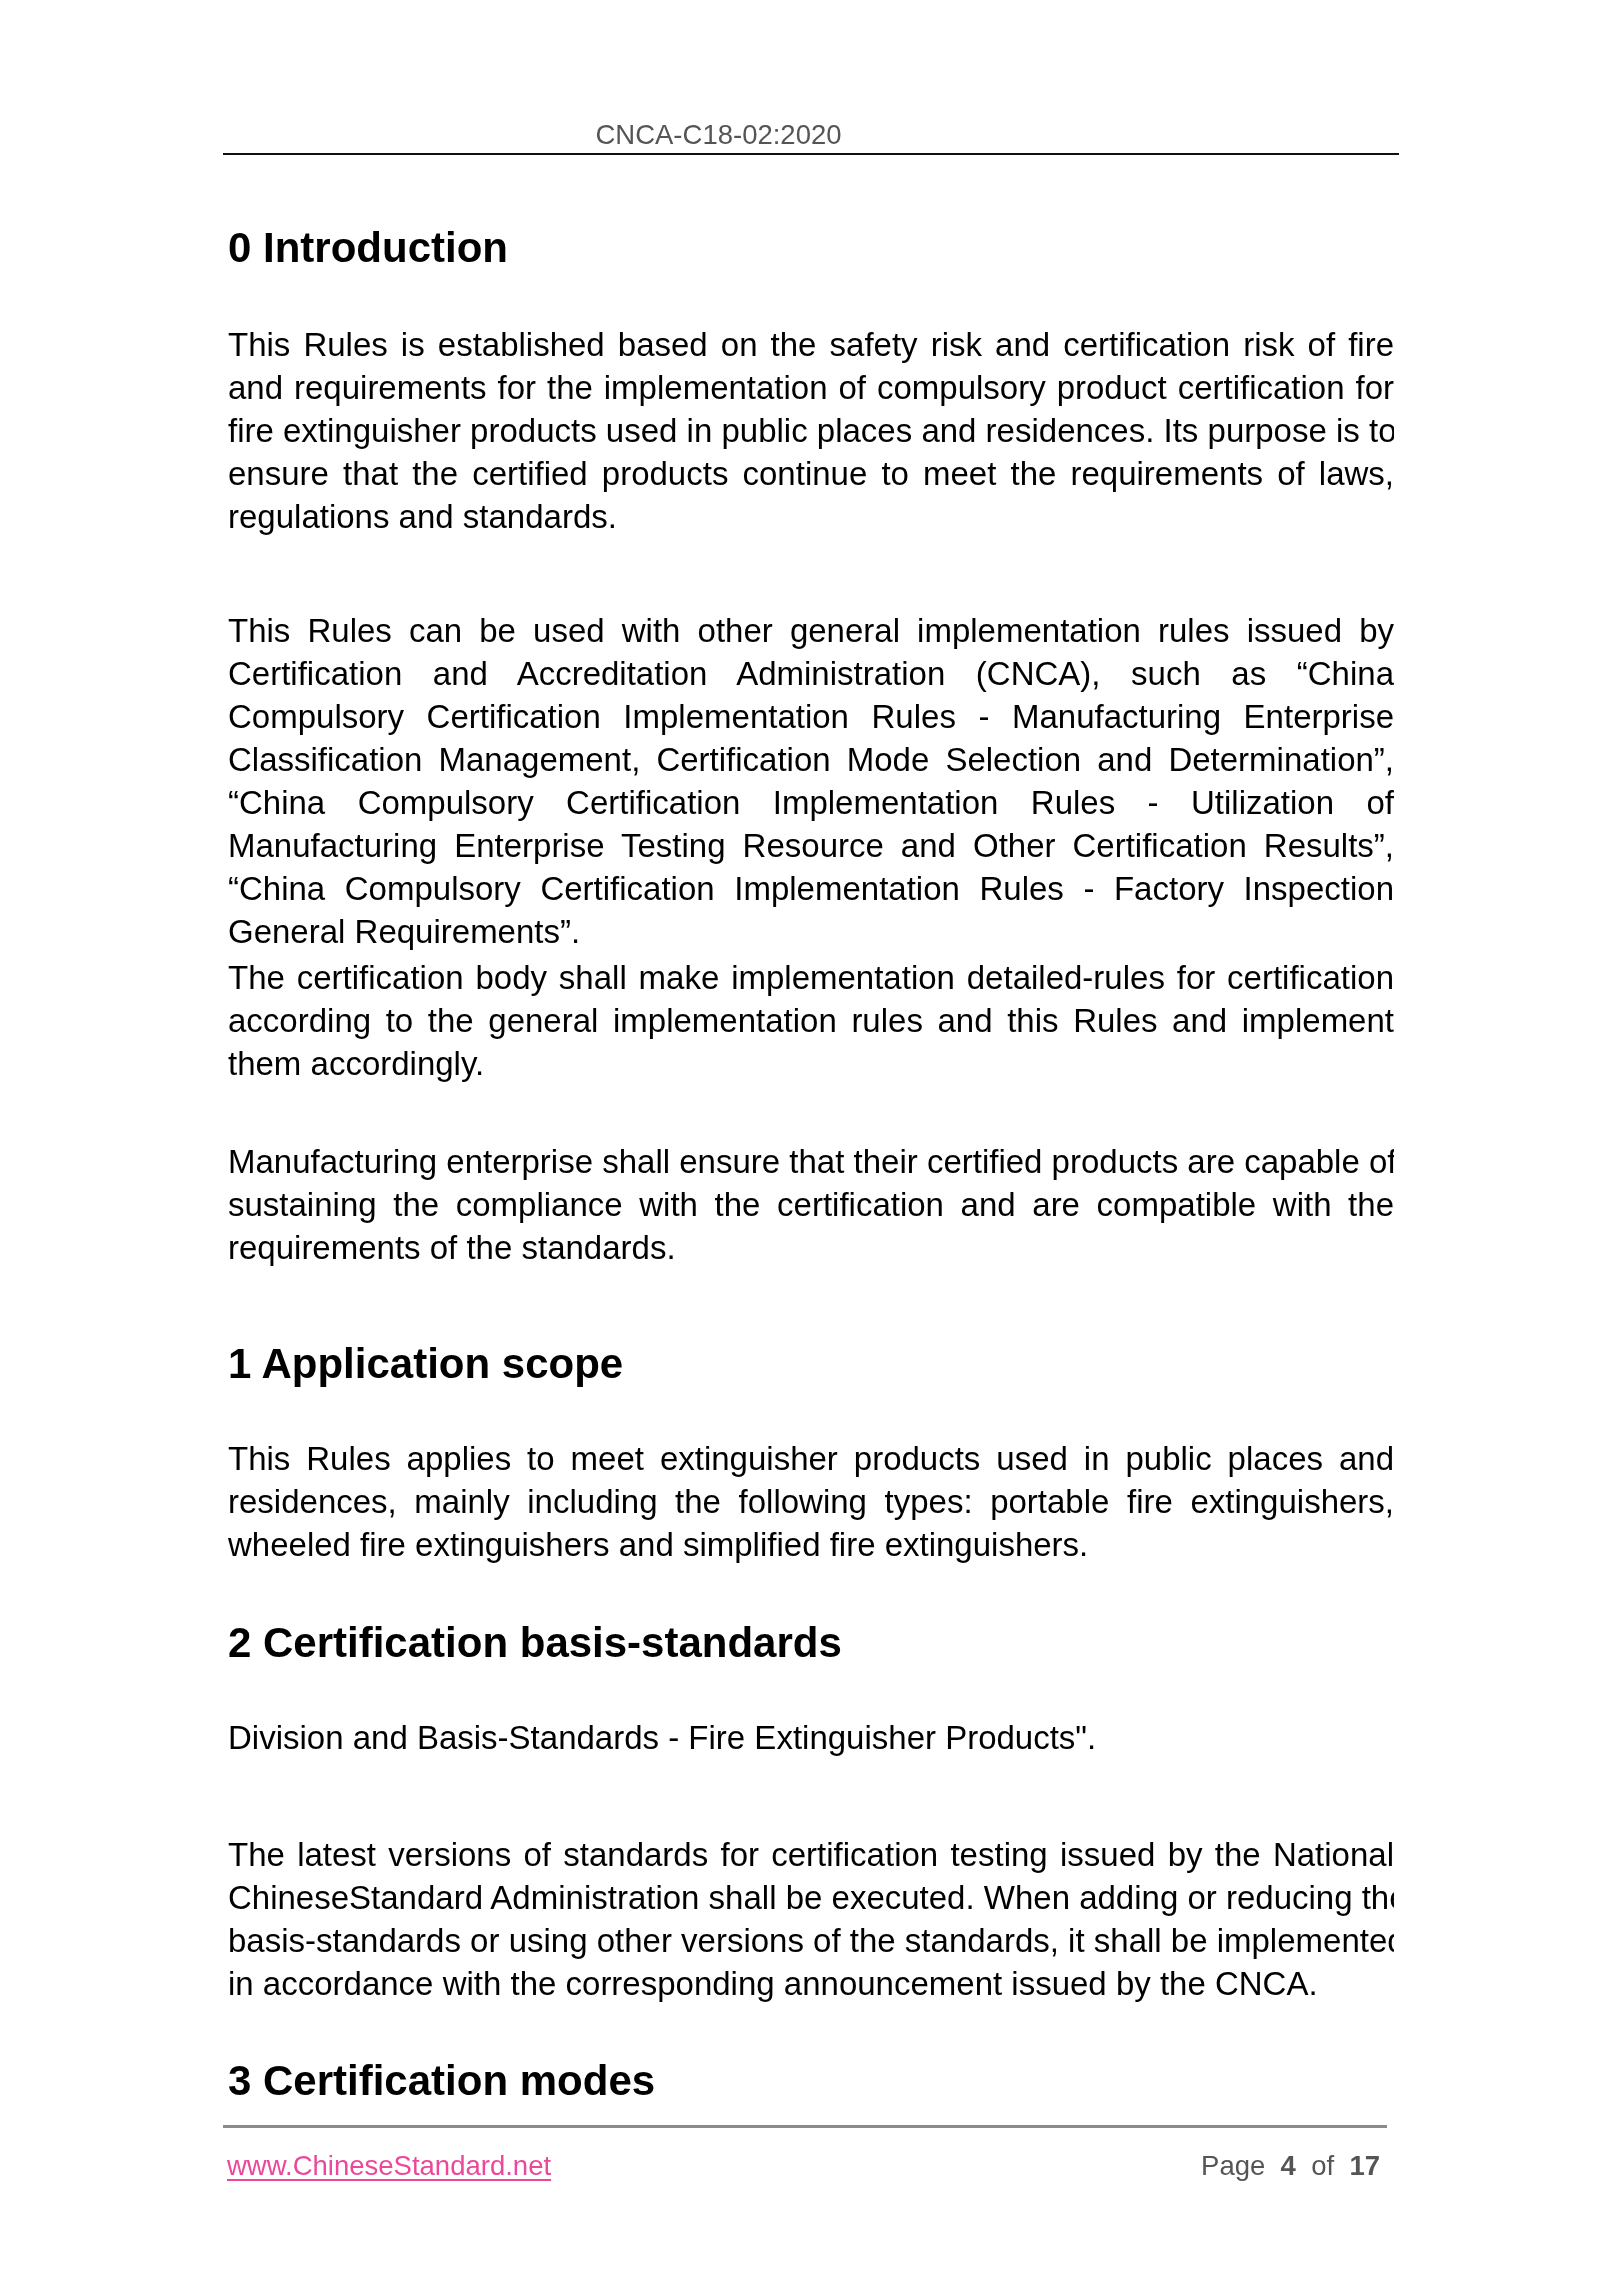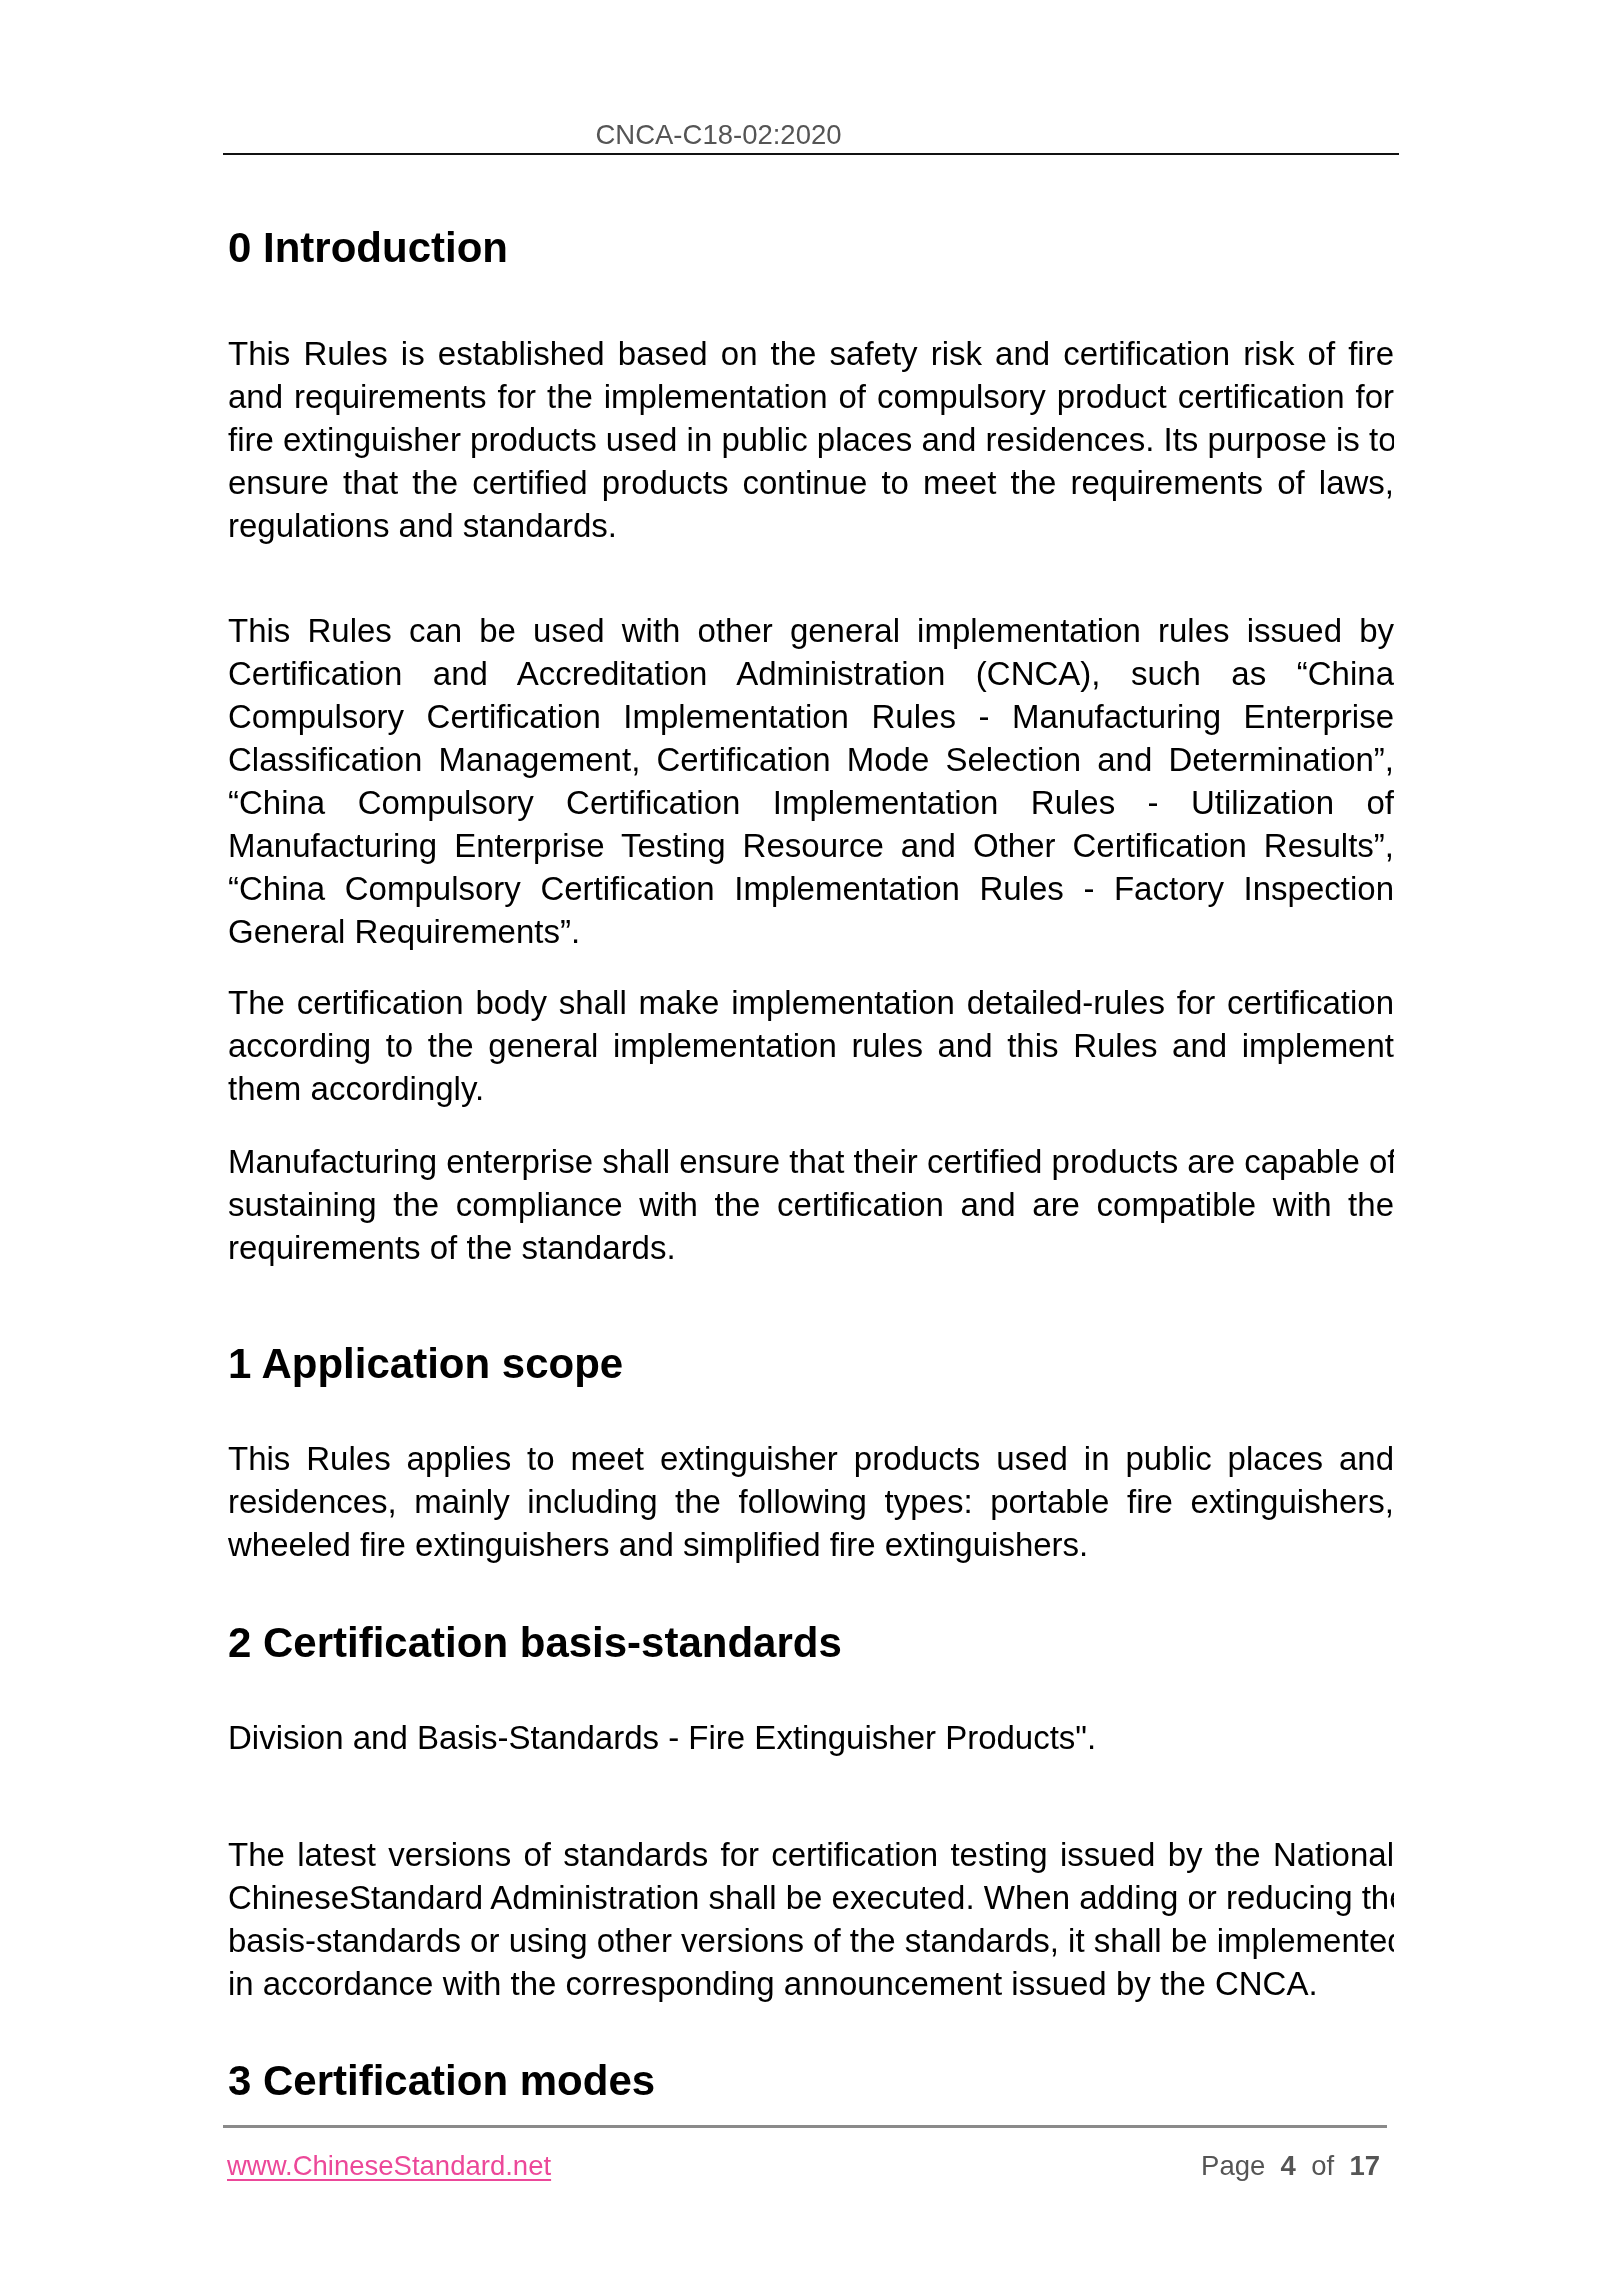--- a/index.html
+++ b/index.html
@@ -24,40 +24,40 @@
 </head>
 <body>
 
 <div>
   <div class="page-header-text">CNCA-C18-02:2020</div>
   <div class="header-rule"></div>
 </div>
 
 <h1 class="heading" style="top:223px">0 Introduction</h1>
 
-<div class="para" style="top:332px">
+<div class="para" style="top:323px">
   <span class="line">This Rules is established based on the safety risk and certification risk of fire</span>
   <span class="line">and requirements for the implementation of compulsory product certification for</span>
   <span class="line">fire extinguisher products used in public places and residences. Its purpose is to</span>
   <span class="line">ensure that the certified products continue to meet the requirements of laws,</span>
   <span class="line last">regulations and standards.</span>
 </div>
 
 <div class="para" style="top:609px">
   <span class="line">This Rules can be used with other general implementation rules issued by</span>
   <span class="line">Certification and Accreditation Administration (CNCA), such as “China</span>
   <span class="line">Compulsory Certification Implementation Rules - Manufacturing Enterprise</span>
   <span class="line">Classification Management, Certification Mode Selection and Determination”,</span>
   <span class="line">“China Compulsory Certification Implementation Rules - Utilization of</span>
   <span class="line">Manufacturing Enterprise Testing Resource and Other Certification Results”,</span>
   <span class="line">“China Compulsory Certification Implementation Rules - Factory Inspection</span>
   <span class="line last">General Requirements”.</span>
 </div>
 
-<div class="para" style="top:981px">
+<div class="para" style="top:956px">
   <span class="line">The certification body shall make implementation detailed-rules for certification</span>
   <span class="line">according to the general implementation rules and this Rules and implement</span>
   <span class="line last">them accordingly.</span>
 </div>
 
 <div class="para" style="top:1140px">
   <span class="line">Manufacturing enterprise shall ensure that their certified products are capable of</span>
   <span class="line">sustaining the compliance with the certification and are compatible with the</span>
   <span class="line last">requirements of the standards.</span>
 </div>

